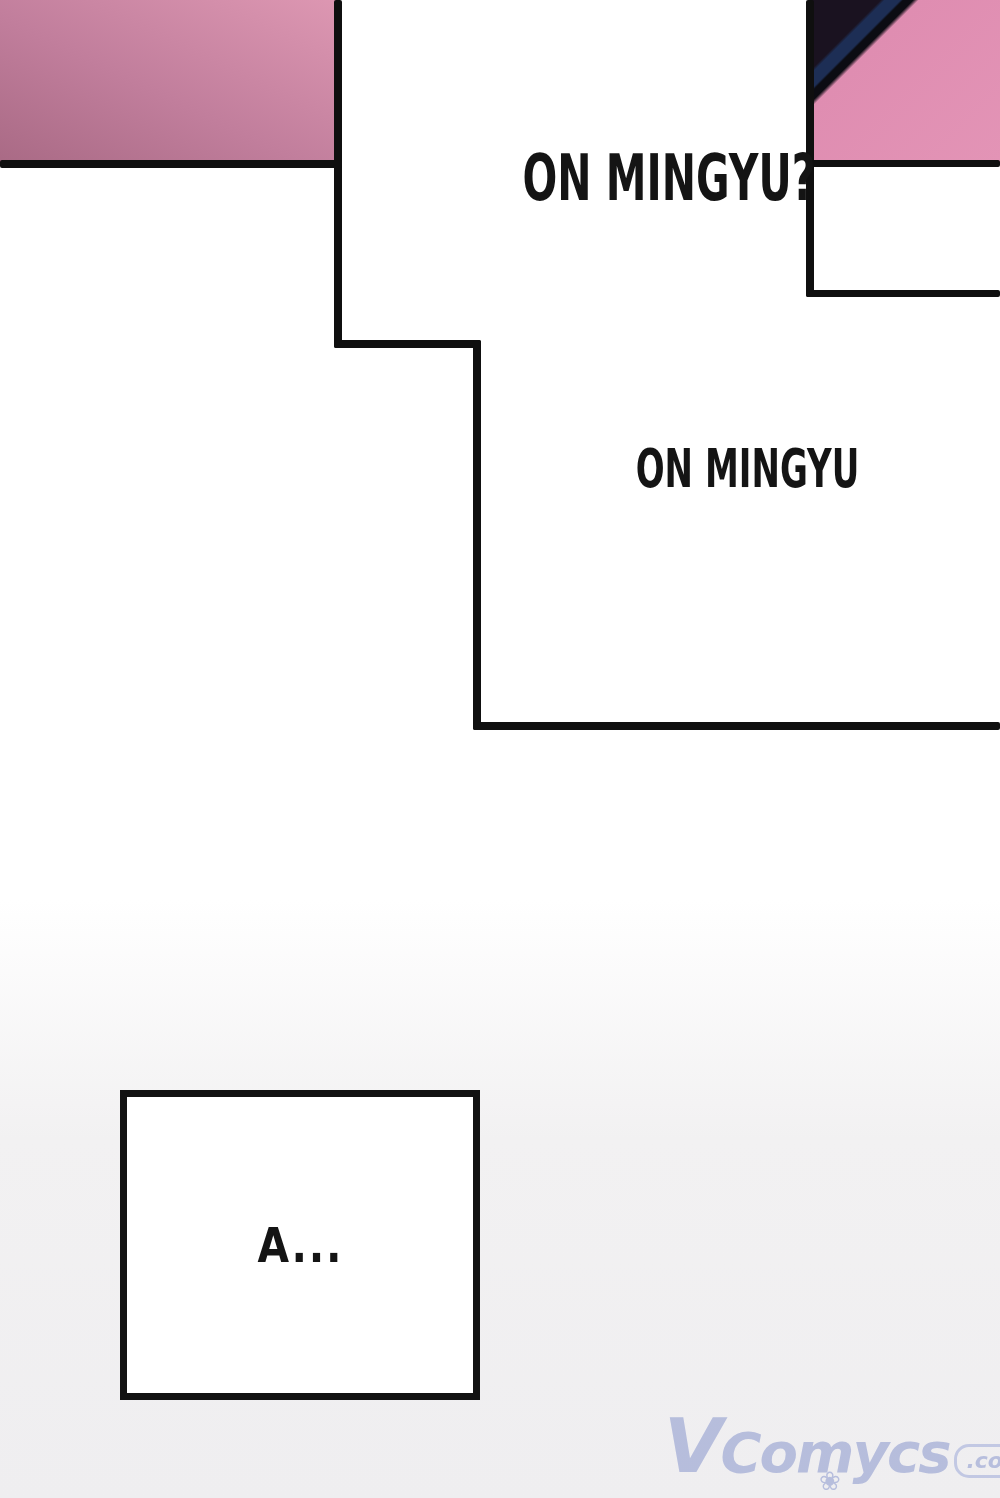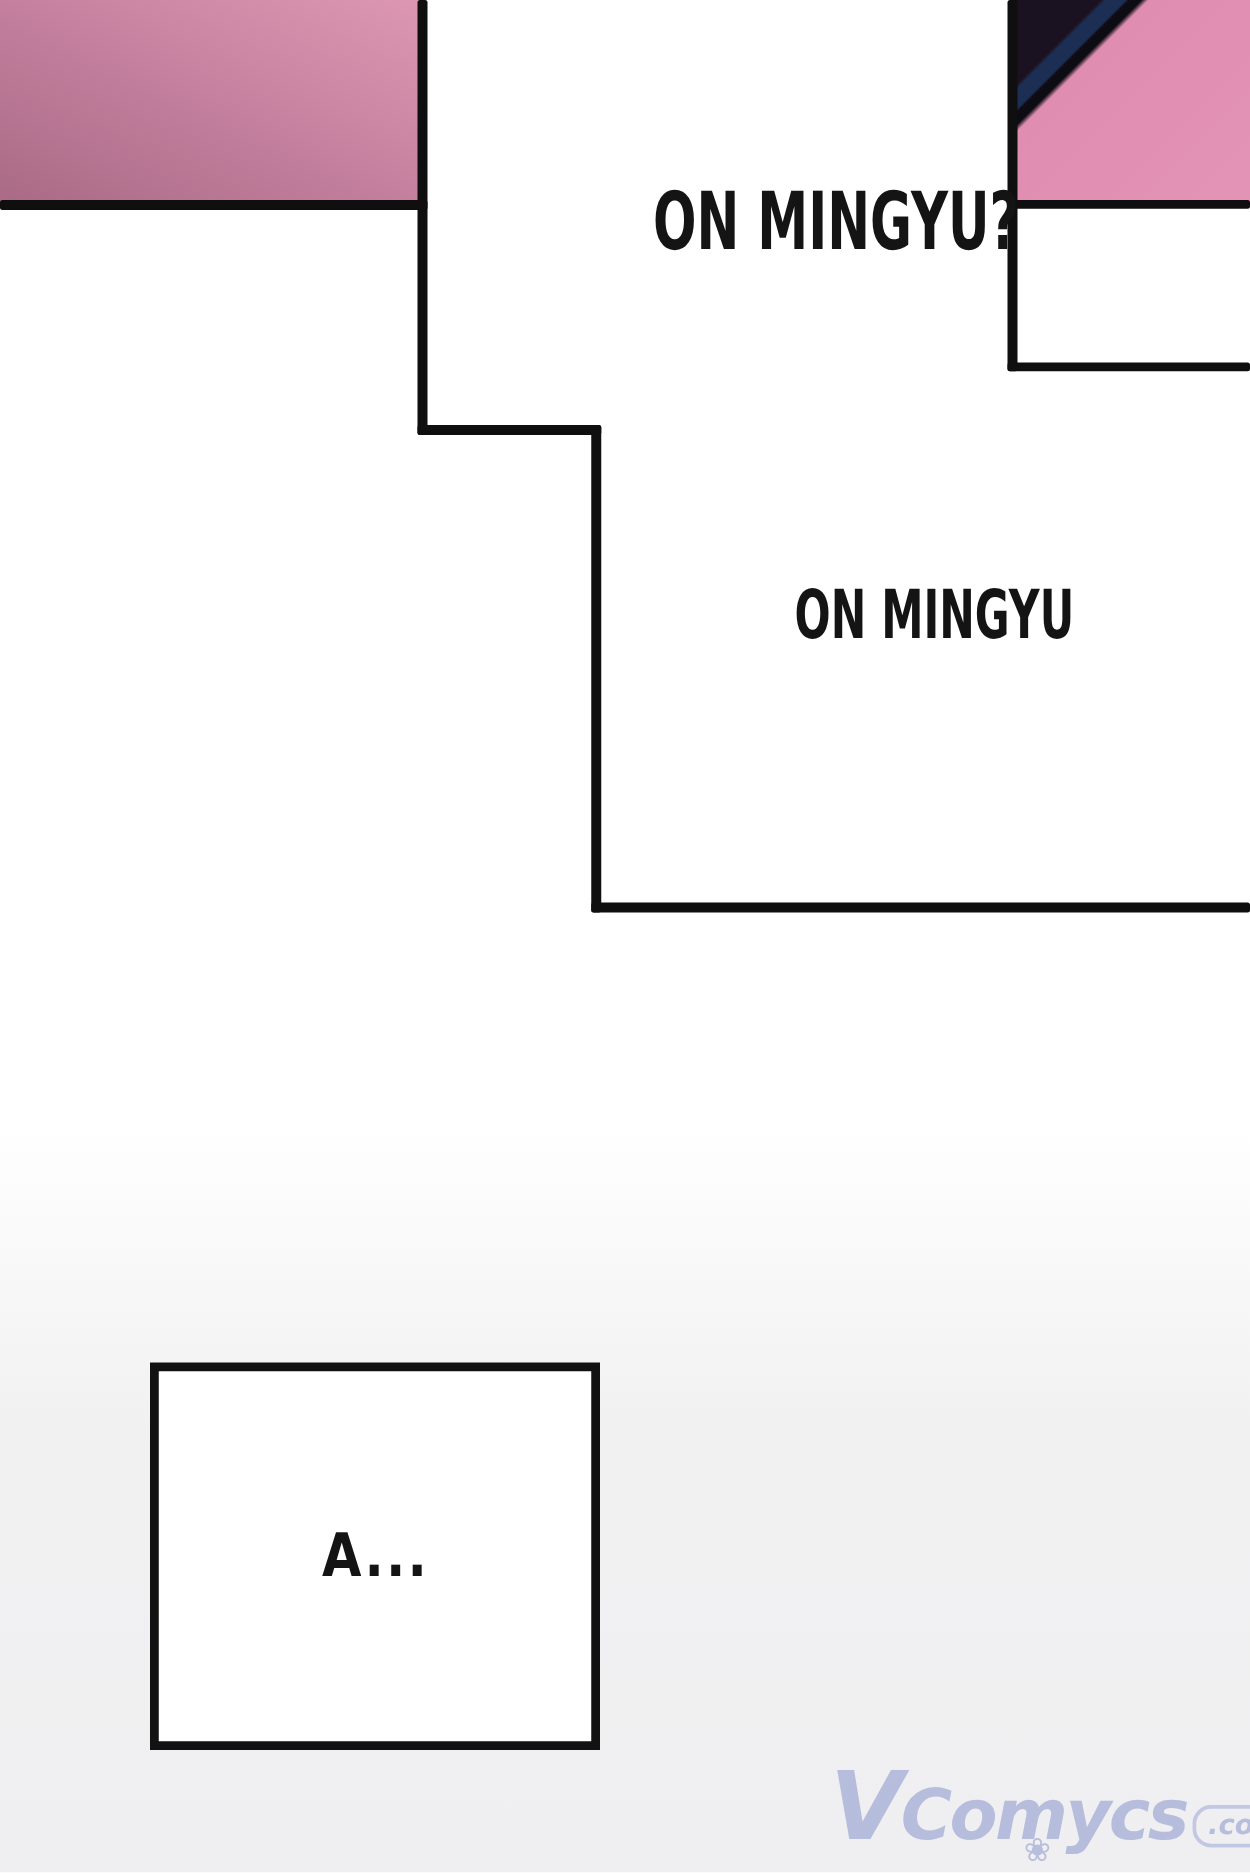--- a/index.html
+++ b/index.html
@@ -38,21 +38,21 @@
   .ln-rp-mid{left:806px;top:160px;width:194px;height:7px;}
   .ln-rp-bottom{left:806px;top:290px;width:194px;height:7px;}
   
   .comic-text{
     position:absolute;color:#141414;font-weight:700;
     white-space:nowrap;text-align:center;
   }
   .comic-text span{display:inline-block;}
   .t1{left:440px;top:146px;width:272px;font-size:64px;line-height:1;}
   .t1 span{transform:scaleX(0.64);}
-  .t2{left:560px;top:463px;width:376px;font-size:54px;line-height:58px;}
+  .t2{left:560px;top:440px;width:376px;font-size:54px;line-height:58px;}
   .t2 .l1{transform:scaleX(0.63);}
   .t2 .l2{transform:scaleX(0.77);}
   
   .caption-box{
     position:absolute;left:120px;top:1090px;width:360px;height:310px;
     box-sizing:border-box;border:7px solid #121212;background:#ffffff;
     display:flex;align-items:center;justify-content:center;
   }
   .t3{position:static;font-size:48px;color:#141414;font-weight:700;white-space:nowrap;letter-spacing:2px;}
   .t3 span{display:inline-block;transform:scaleX(0.85);}

